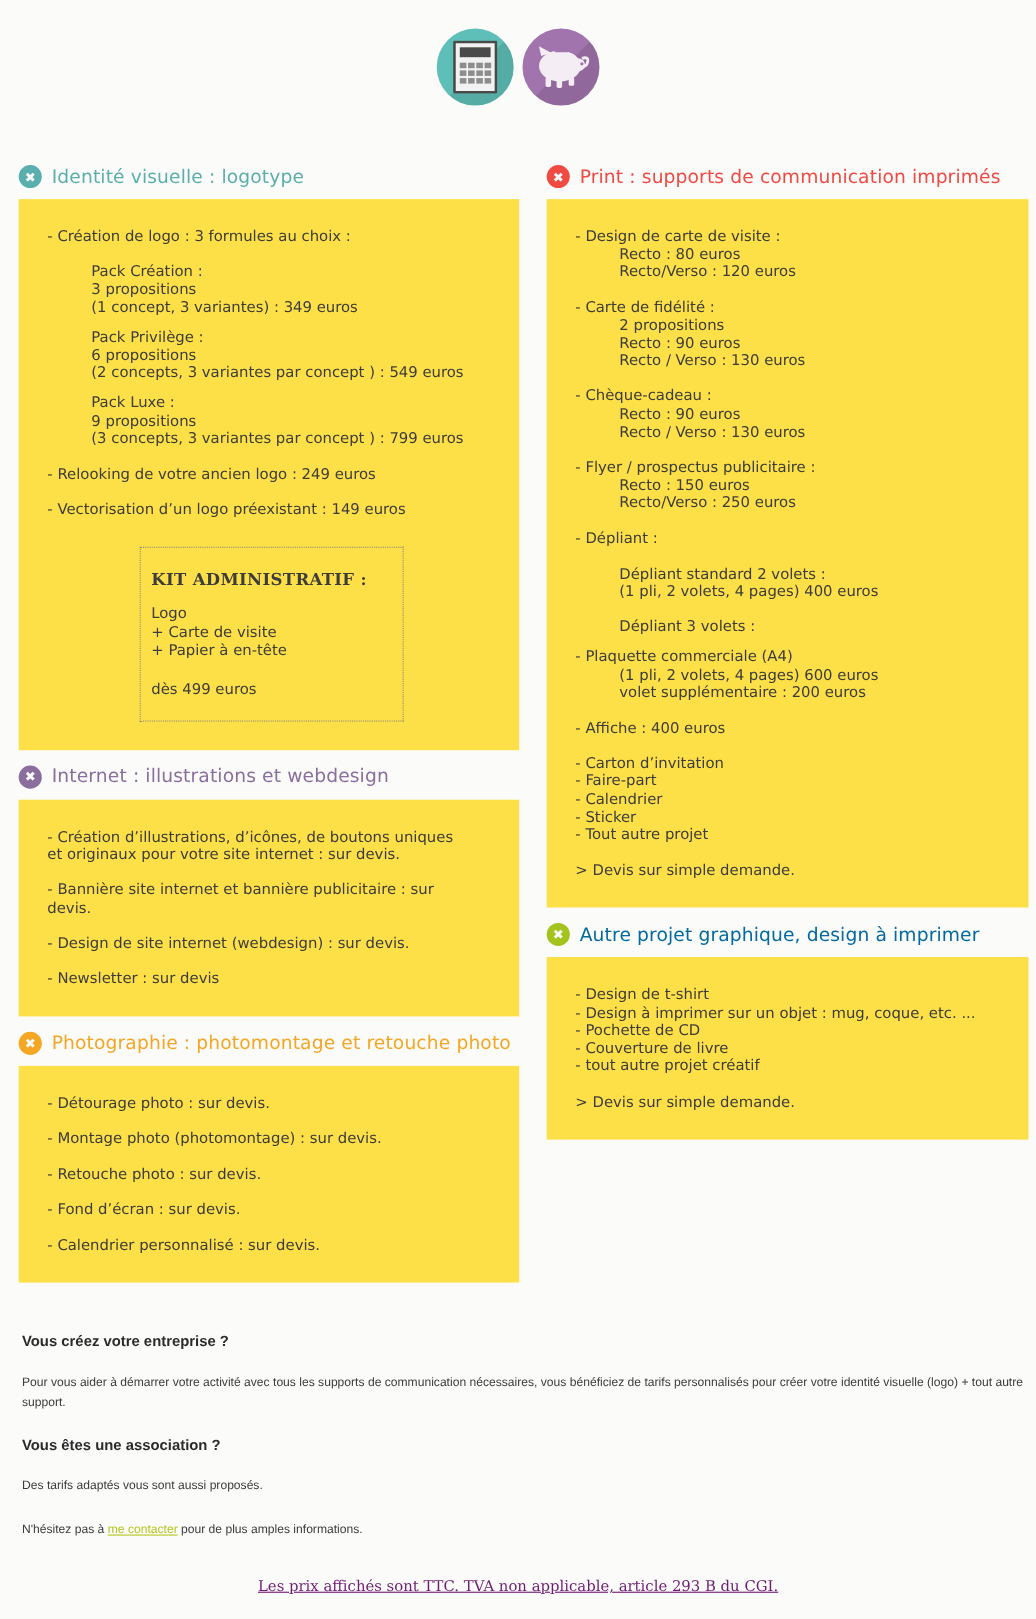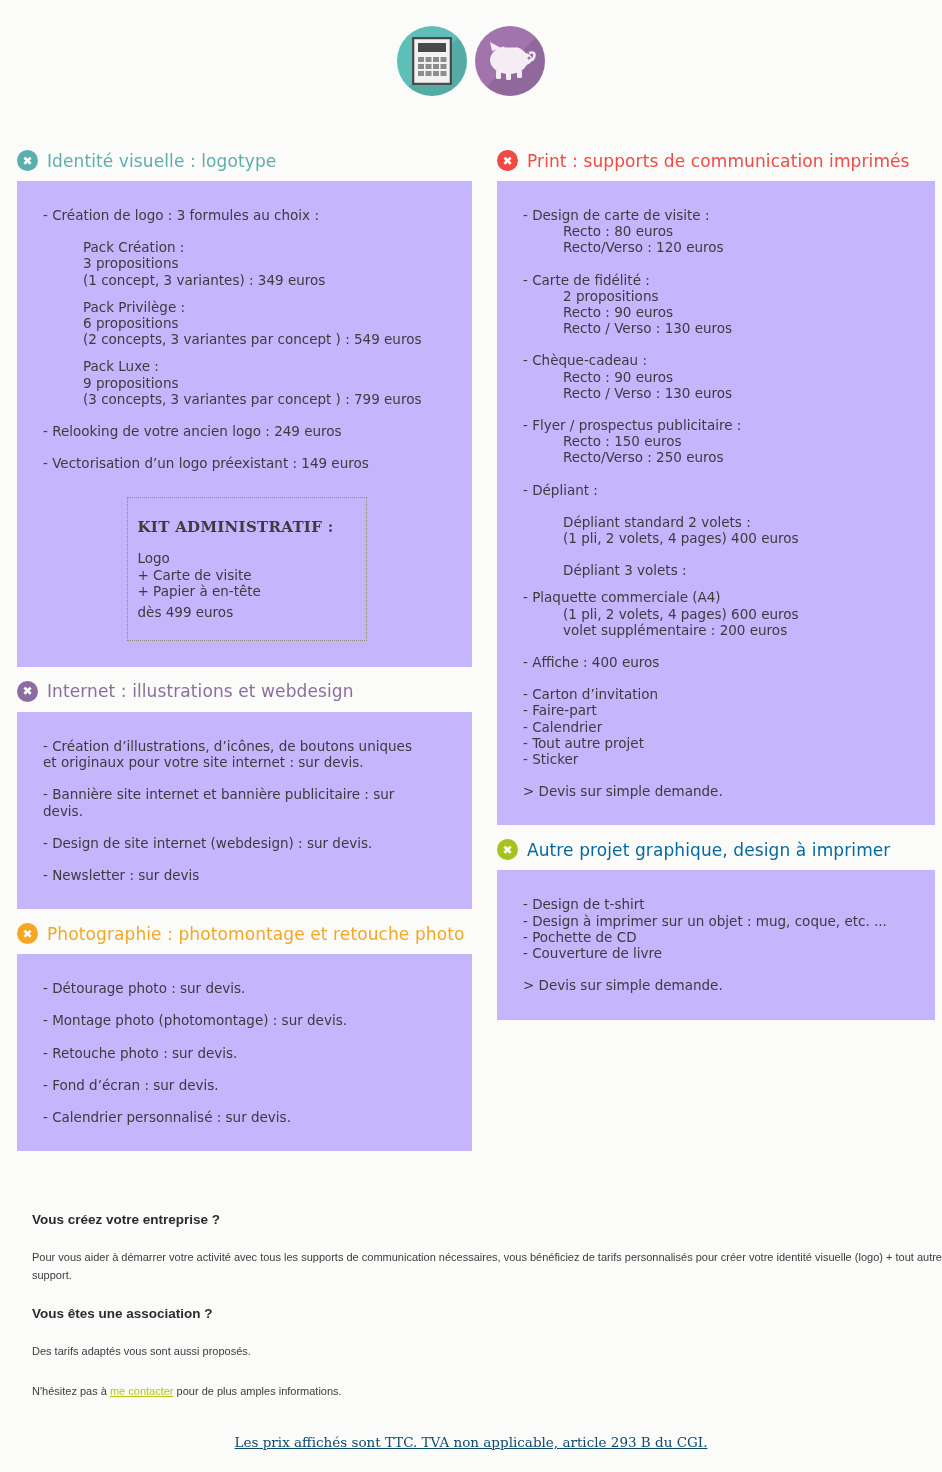--- a/index.html
+++ b/index.html
@@ -83,21 +83,21 @@
     line-height: 1;
   }
   .section-title {
     font-size: 17px;
     letter-spacing: 0.1px;
     white-space: nowrap;
   }
 
   
   .panel {
-    background: #c4b5fd;
+    background: #fde047;
     padding: 26px 22px 26px 26px;
     box-sizing: border-box;
     width: 100%;
   }
   .panel-line {
     font-size: 13.5px;
     line-height: 16.2px;
     white-space: pre-wrap;
   }
   .gap-lg  { height: 16px; }
@@ -119,26 +119,26 @@
     box-sizing: border-box;
   }
   .kit-title {
     font-family: "DejaVu Serif", serif;
     font-weight: bold;
     font-size: 15px;
     letter-spacing: 0.3px;
     margin-bottom: 14px;
   }
   .kit-line { font-size: 13.5px; line-height: 16.5px; }
-  .kit-price { font-size: 13.5px; margin-top: 4px; }
+  .kit-price { font-size: 13.5px; margin-top: 19px; }
 
   
   .footer {
     position: absolute;
-    left: 32px;
+    left: 20px;
     top: 1212px;
     width: 910px;
     font-family: "Liberation Sans", sans-serif;
   }
   .footer-h {
     font-size: 13.5px;
     font-weight: bold;
     color: #2b2b2b;
     margin-bottom: 21px;
   }
@@ -155,21 +155,21 @@
     text-decoration: underline;
   }
   .legal {
     position: absolute;
     top: 1434px;
     left: 0;
     width: 942px;
     text-align: center;
     font-family: "DejaVu Serif", serif;
     font-size: 13.5px;
-    color: #0c4a6e;
+    color: #701a75;
   }
   .legal span { text-decoration: underline; }
 </style>
 </head>
 <body>
 
 <div class="header-icons">
   <div class="circ-icon icon-calc">
     <div class="shadow"></div>
     <svg width="40" height="48" viewBox="0 0 40 48">
@@ -311,35 +311,36 @@
       <div class="gap-md"></div>
       <div class="panel-line">- Plaquette commerciale (A4)</div>
       <div class="panel-line indent2">(1 pli, 2 volets, 4 pages) 600 euros</div>
       <div class="panel-line indent2">volet supplémentaire : 200 euros</div>
       <div class="gap-lg"></div>
       <div class="panel-line">- Affiche : 400 euros</div>
       <div class="gap-lg"></div>
       <div class="panel-line">- Carton d’invitation</div>
       <div class="panel-line">- Faire-part</div>
       <div class="panel-line">- Calendrier</div>
+      <div class="panel-line">- Sticker</div>
       <div class="panel-line">- Tout autre projet</div>
-      <div class="panel-line">- Sticker</div>
       <div class="gap-lg"></div>
       <div class="panel-line">&gt; Devis sur simple demande.</div>
     </div>
 
     <div class="section-head">
       <span class="badge" style="background:#a4c31c">✖</span>
       <span class="section-title" style="color:#0369a1">Autre projet graphique, design à imprimer</span>
     </div>
     <div class="panel">
       <div class="panel-line">- Design de t-shirt</div>
       <div class="panel-line">- Design à imprimer sur un objet : mug, coque, etc. ...</div>
       <div class="panel-line">- Pochette de CD</div>
       <div class="panel-line">- Couverture de livre</div>
+      <div class="panel-line">- tout autre projet créatif</div>
       <div class="gap-lg"></div>
       <div class="panel-line">&gt; Devis sur simple demande.</div>
     </div>
   </div>
 </div>
 
 <div class="footer">
   <div class="footer-h">Vous créez votre entreprise ?</div>
   <div class="footer-p">Pour vous aider à démarrer votre activité avec tous les supports de communication nécessaires, vous bénéficiez de tarifs personnalisés pour créer votre identité visuelle (logo) + tout autre support.</div>
   <div class="footer-h">Vous êtes une association ?</div>

